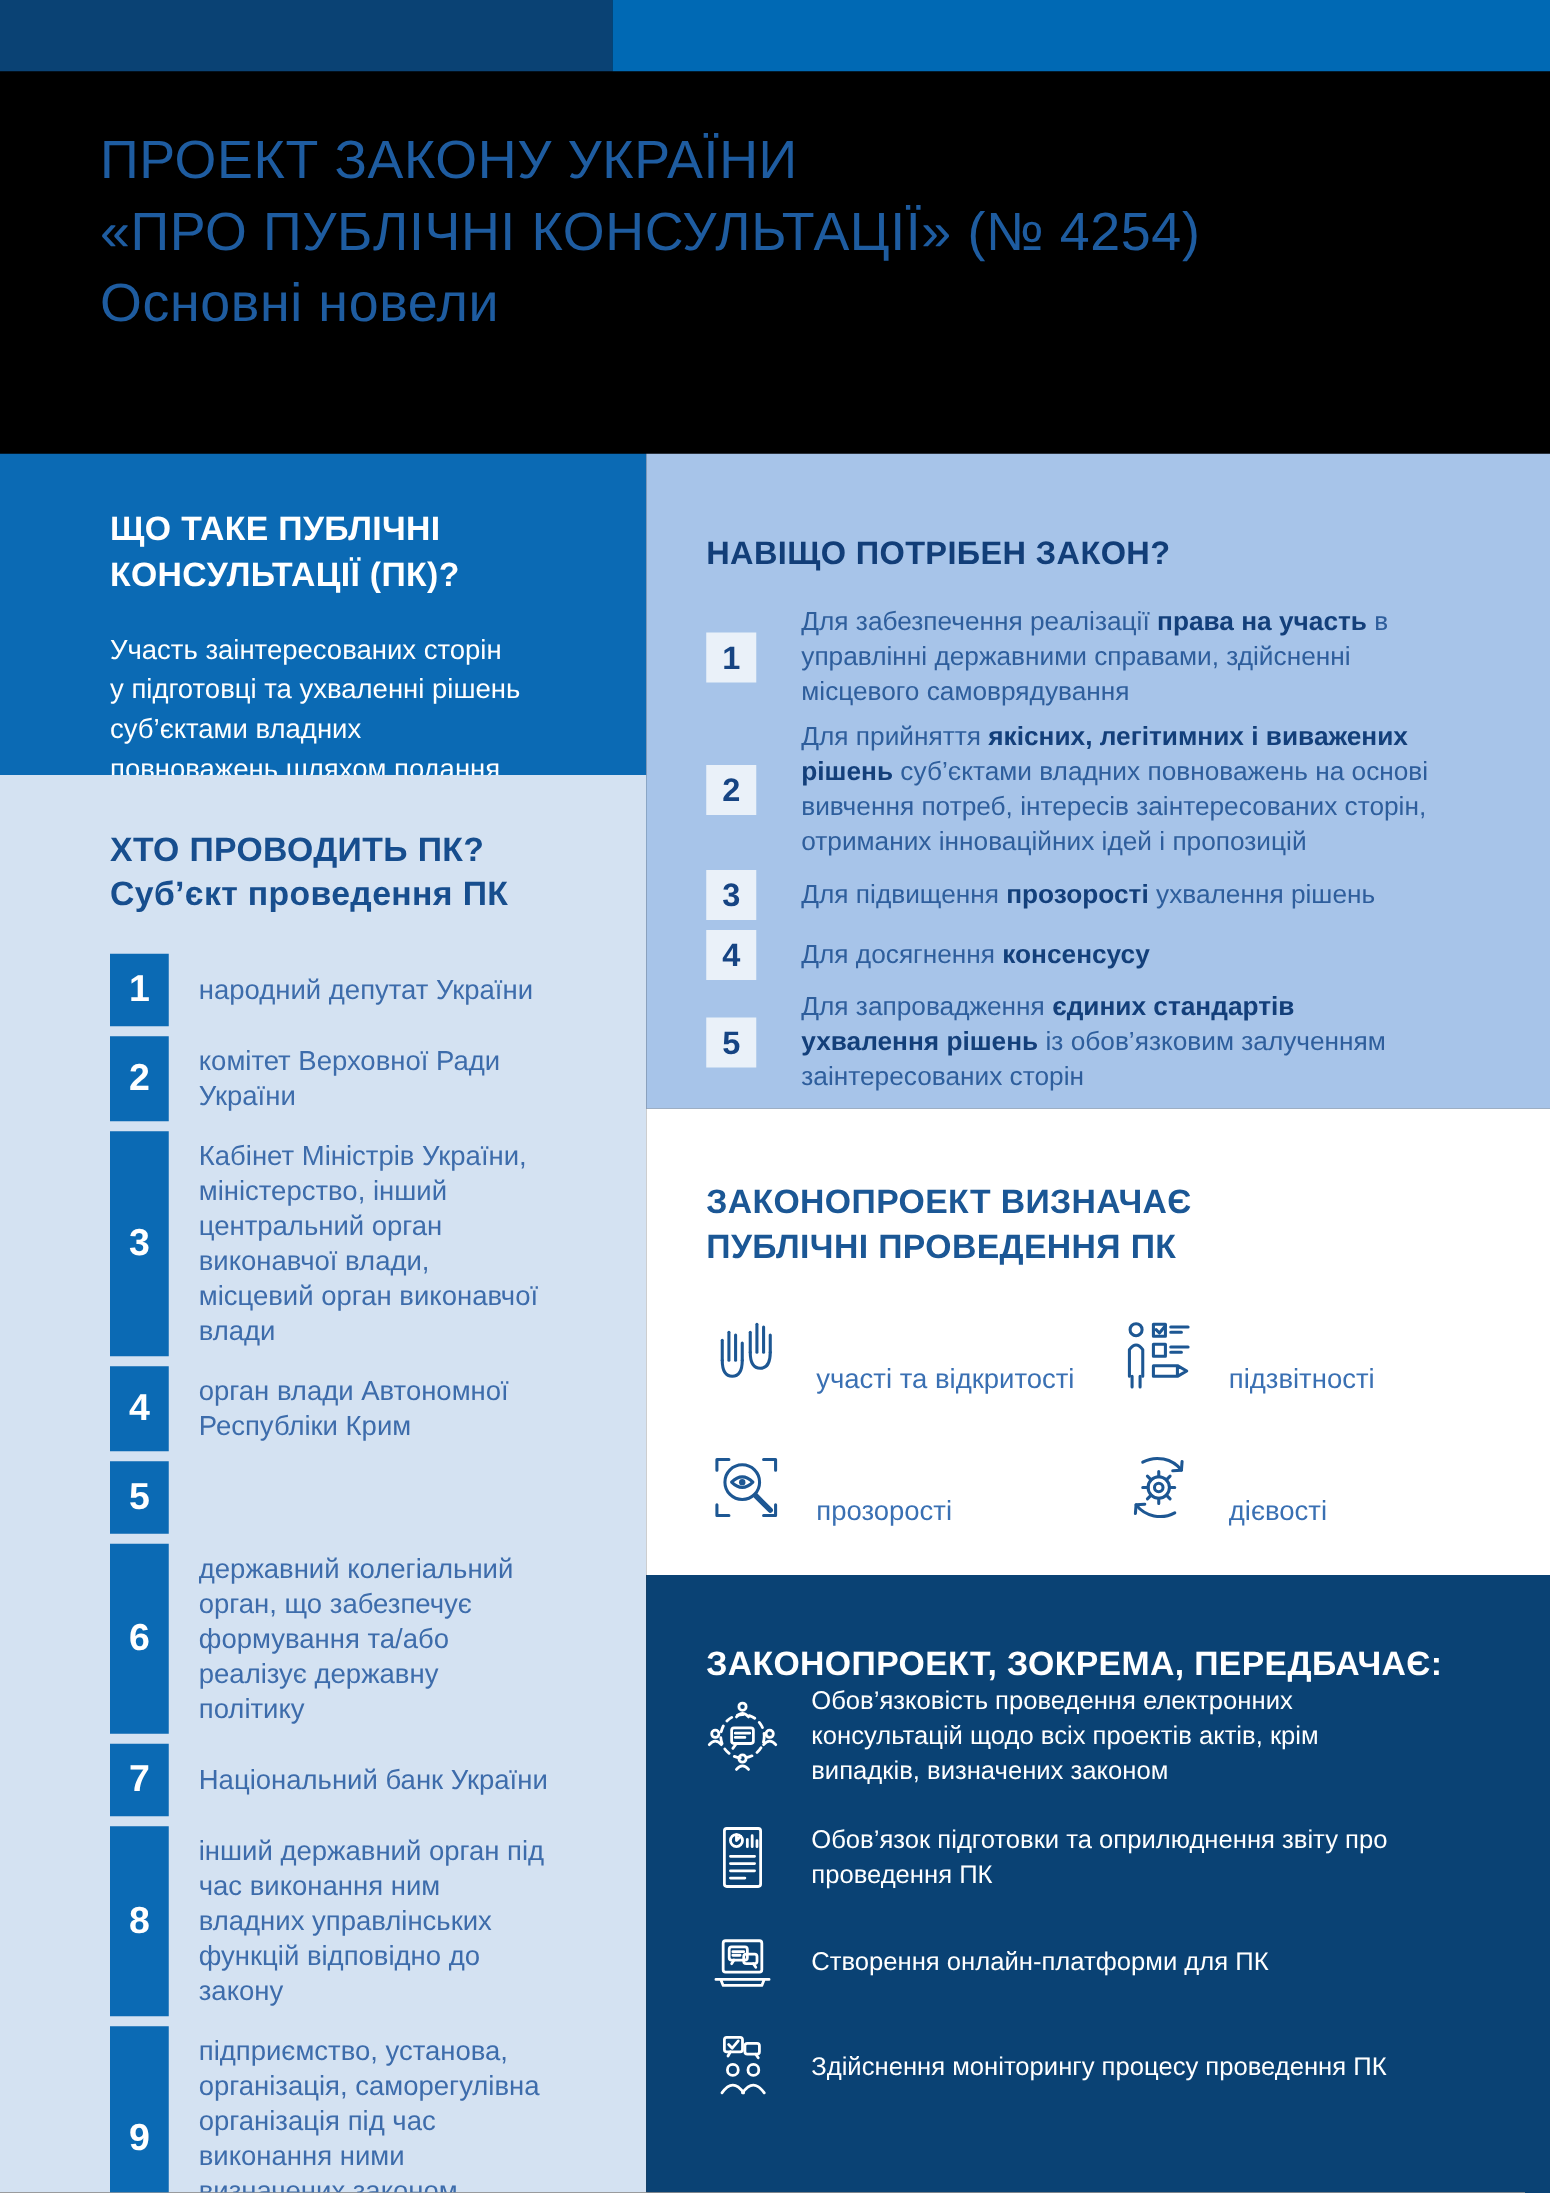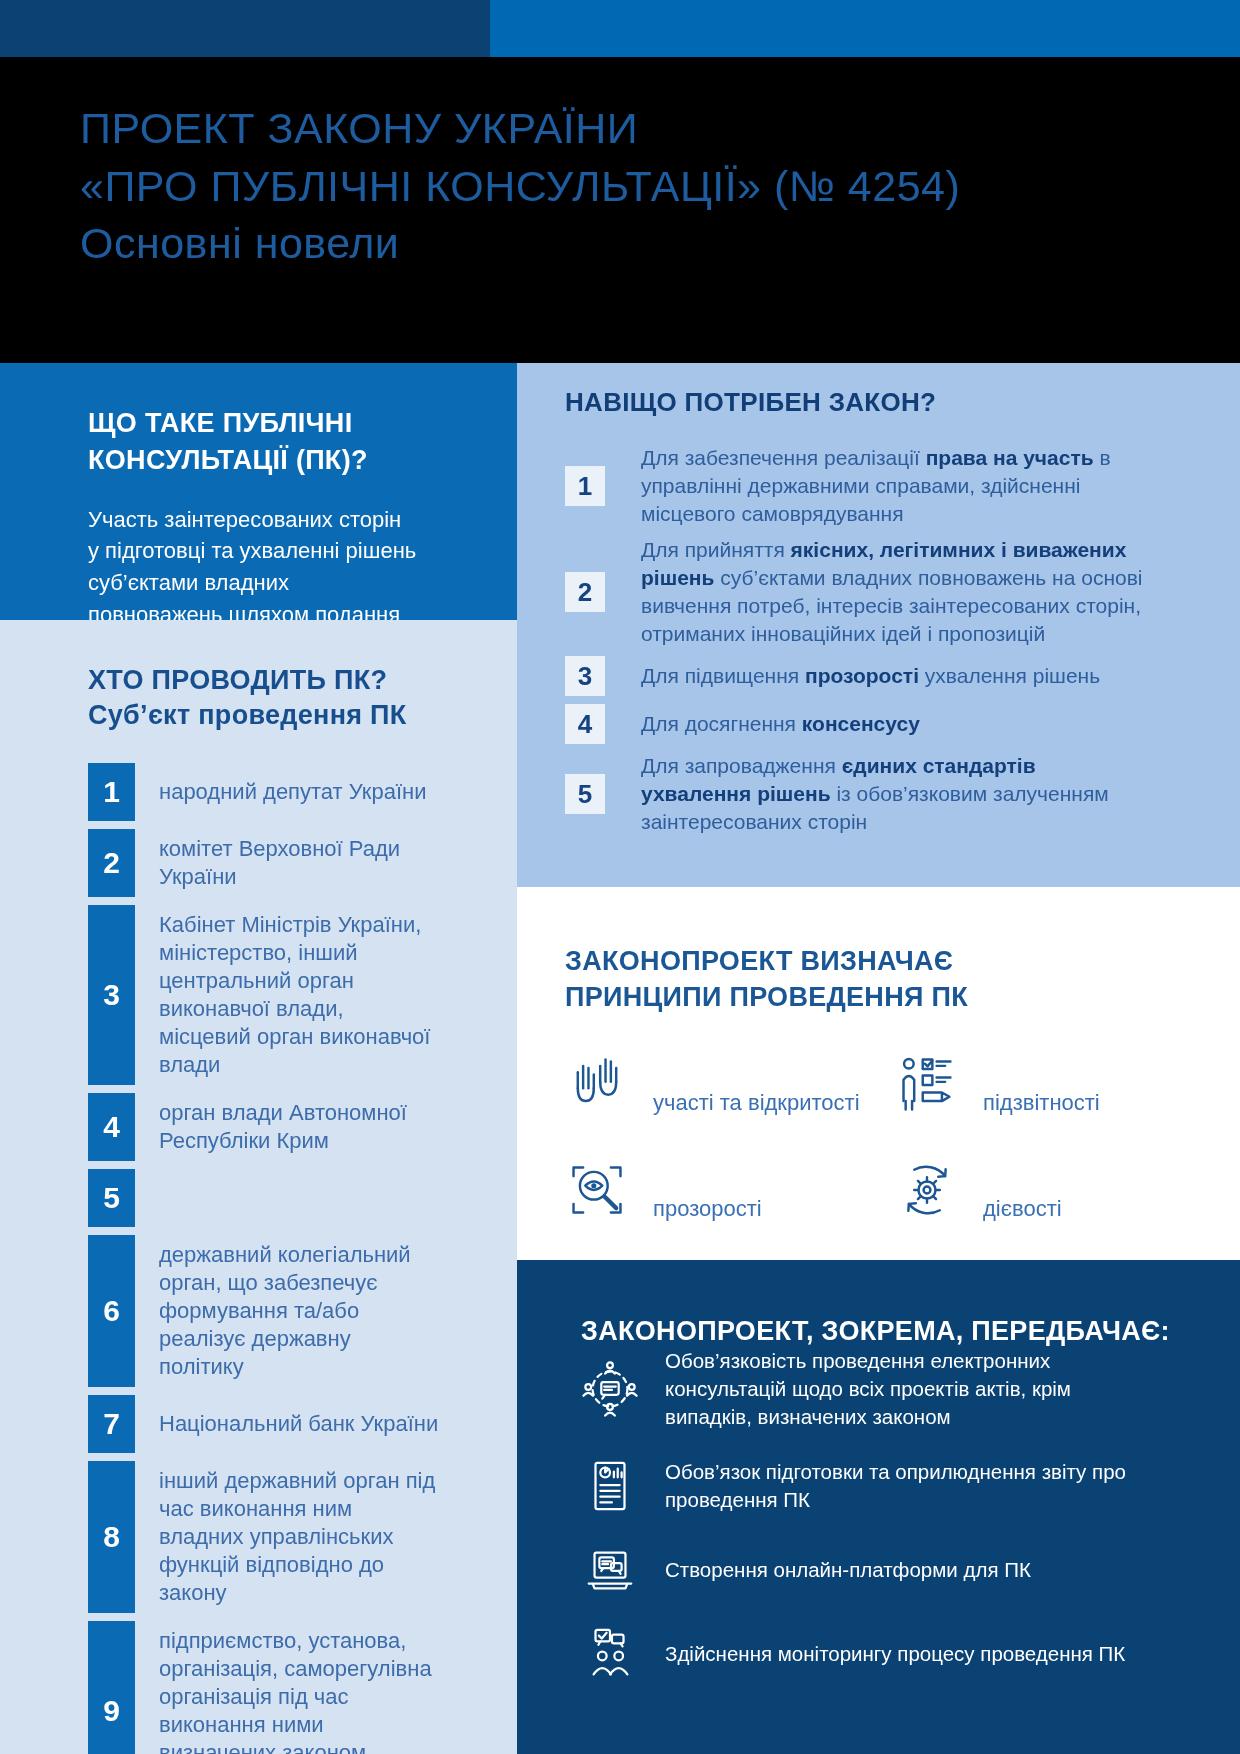--- a/index.html
+++ b/index.html
@@ -26,42 +26,42 @@
              box-sizing:border-box;padding:43px 43px 0 88px;}
   .who-panel h2{margin:0;font-size:27px;line-height:1.3;font-weight:700;color:#174e8e;letter-spacing:.3px;}
   .who-list{margin-top:30px;display:flex;flex-direction:column;gap:8px;}
   .who-row{display:flex;align-items:stretch;gap:24px;}
   .who-num{flex:0 0 47px;background:#0b6ab4;color:#ffffff;font-size:30px;font-weight:700;
            display:flex;align-items:center;justify-content:center;min-height:58px;}
   .who-txt{width:280px;color:#3d6cab;font-size:22px;line-height:28px;display:flex;align-items:center;padding:6px 0;}
 
   
   .why-panel{position:absolute;left:517px;top:363px;width:723px;height:524px;background:#a7c4e9;
-             box-sizing:border-box;padding:24px 30px 0 48px;}
+             box-sizing:border-box;padding:64px 30px 0 48px;}
   .why-panel h2{margin:0;font-size:26px;font-weight:700;color:#123e78;letter-spacing:.3px;}
   .why-list{margin-top:26px;display:flex;flex-direction:column;gap:8px;}
   .why-row{display:flex;align-items:center;gap:36px;}
   .why-num{flex:0 0 40px;height:40px;background:#eaf1f9;color:#164483;font-size:26px;font-weight:700;
            display:flex;align-items:center;justify-content:center;}
   .why-txt{width:505px;color:#2e5e9c;font-size:21px;line-height:28px;}
   .why-txt b{color:#133f7a;font-weight:700;}
 
   
   .principles{position:absolute;left:517px;top:887px;width:723px;height:373px;background:#ffffff;
               box-sizing:border-box;padding:56px 20px 0 48px;}
   .principles h2{margin:0;font-size:27px;line-height:1.35;font-weight:700;color:#1b5795;letter-spacing:.3px;}
   .p-grid{margin-top:28px;display:grid;grid-template-columns:330px 330px;row-gap:34px;}
   .p-cell{display:flex;align-items:flex-end;gap:24px;height:72px;}
   .p-icon{flex:0 0 64px;color:#1d5793;}
   .p-icon svg{width:64px;height:64px;display:block;}
   .p-label{color:#3a70b3;font-size:22px;}
 
   
   .provides{position:absolute;left:517px;top:1260px;width:723px;height:494px;background:#0a4274;
-            box-sizing:border-box;padding:56px 30px 0 64px;color:#ffffff;}
+            box-sizing:border-box;padding:56px 30px 0 48px;color:#ffffff;}
   .provides h2{margin:0;font-size:27px;font-weight:700;letter-spacing:.3px;}
   .pr-list{display:flex;flex-direction:column;gap:26px;}
   .pr-row{display:flex;align-items:center;gap:26px;}
   .pr-icon{flex:0 0 58px;color:#ffffff;}
   .pr-icon svg{width:58px;height:58px;display:block;}
   .pr-txt{width:490px;font-size:20.5px;line-height:28px;}
 
   svg{fill:none;stroke:currentColor;stroke-width:2.3;stroke-linecap:round;stroke-linejoin:round;}
 </style>
 </head>
@@ -149,21 +149,21 @@
       <div class="why-row">
           <div class="why-num">5</div>
           <div class="why-txt"><span>Для запровадження </span><b>єдиних стандартів ухвалення рішень</b><span> із обов’язковим залученням заінтересованих сторін</span></div>
         </div>
     </div>
   </section>
 
   <section class="principles">
     <h2>
       <span>ЗАКОНОПРОЕКТ ВИЗНАЧАЄ</span><br>
-      <span>ПРИНЦИПИ ПРОВЕДЕННЯ ПК</span>
+      <span>ПУБЛІЧНІ ПРОВЕДЕННЯ ПК</span>
     </h2>
     <div class="p-grid">
 
       <div class="p-cell">
         <span class="p-icon">
           <svg viewBox="0 0 60 60">
             <path d="M12 34 V19"></path>
               <path d="M17 34 V13"></path>
               <path d="M22 34 V15"></path>
               <path d="M27 34 V21"></path>

